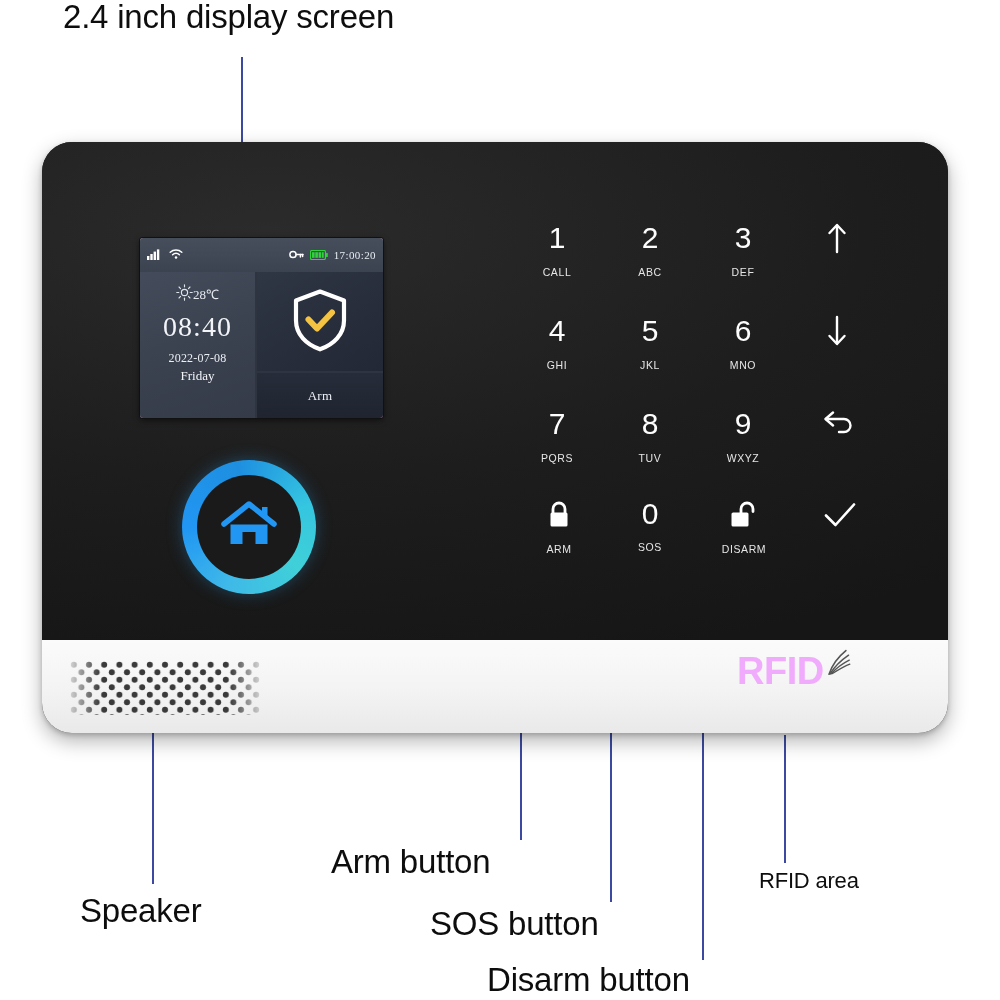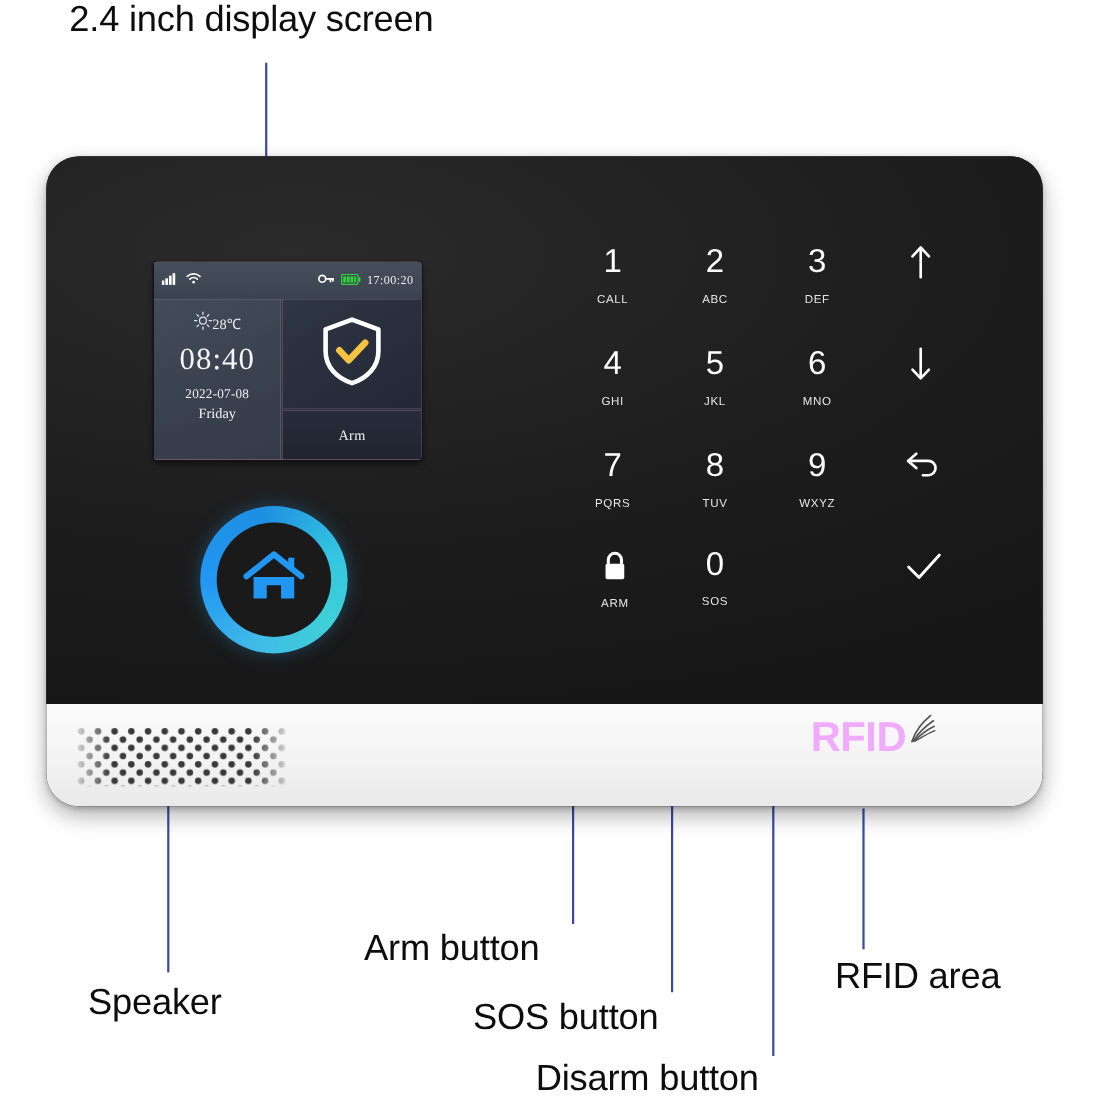--- a/index.html
+++ b/index.html
@@ -23,21 +23,21 @@
     font-family: "Liberation Sans", sans-serif;
     font-weight: 400;
     white-space: nowrap;
     letter-spacing: -0.2px;
   }
   .callout-top  { font-size: 33px; left: 63px;  top: -2px; }
   .cal-speaker  { font-size: 33px; left: 80px;  top: 892px; }
   .cal-arm      { font-size: 33px; left: 331px; top: 843px; }
   .cal-sos      { font-size: 33px; left: 430px; top: 905px; }
   .cal-disarm   { font-size: 33px; left: 487px; top: 961px; }
-  .cal-rfid     { font-size: 33px; left: 759px; top: 868px; }
+  .cal-rfid     { font-size: 22px; left: 759px; top: 868px; }
 
   
   .leader {
     position: absolute;
     width: 2px;
     background: #3b4aa0;
   }
 
   
   #device {
@@ -442,20 +442,29 @@
           <path d="M6 13V9a6 6 0 0112 0v4" fill="none" stroke="#fff" stroke-width="2.8" stroke-linecap="round"></path>
           <rect x="3.5" y="12.5" width="17" height="14" rx="1.6" fill="#fff"></rect>
         </svg>
       </div>
       <div class="key-sub">ARM</div>
     </div>
     <div class="key" style="left:188px; top:277px;">
       <div class="key-digit" style="line-height:30px">0</div>
       <div class="key-sub">SOS</div>
     </div>
+    <div class="key" style="left:282px; top:277px;">
+      <div class="key-ico">
+        <svg width="28" height="30" viewBox="0 0 28 30">
+          <path d="M11 13V9a6 6 0 0112 0v2.5" fill="none" stroke="#fff" stroke-width="2.8" stroke-linecap="round"></path>
+          <rect x="1.5" y="12.5" width="17" height="14" rx="1.6" fill="#fff"></rect>
+        </svg>
+      </div>
+      <div class="key-sub">DISARM</div>
+    </div>
     <div class="key" style="left:378px; top:277px;">
       <div class="key-ico">
         <svg width="34" height="28" viewBox="0 0 34 28">
           <path d="M3 14.5l9.5 9.5L31 3.5" fill="none" stroke="#fff" stroke-width="2.6" stroke-linecap="round" stroke-linejoin="round"></path>
         </svg>
       </div>
     </div>
   </div>
 
   <div id="speaker">

